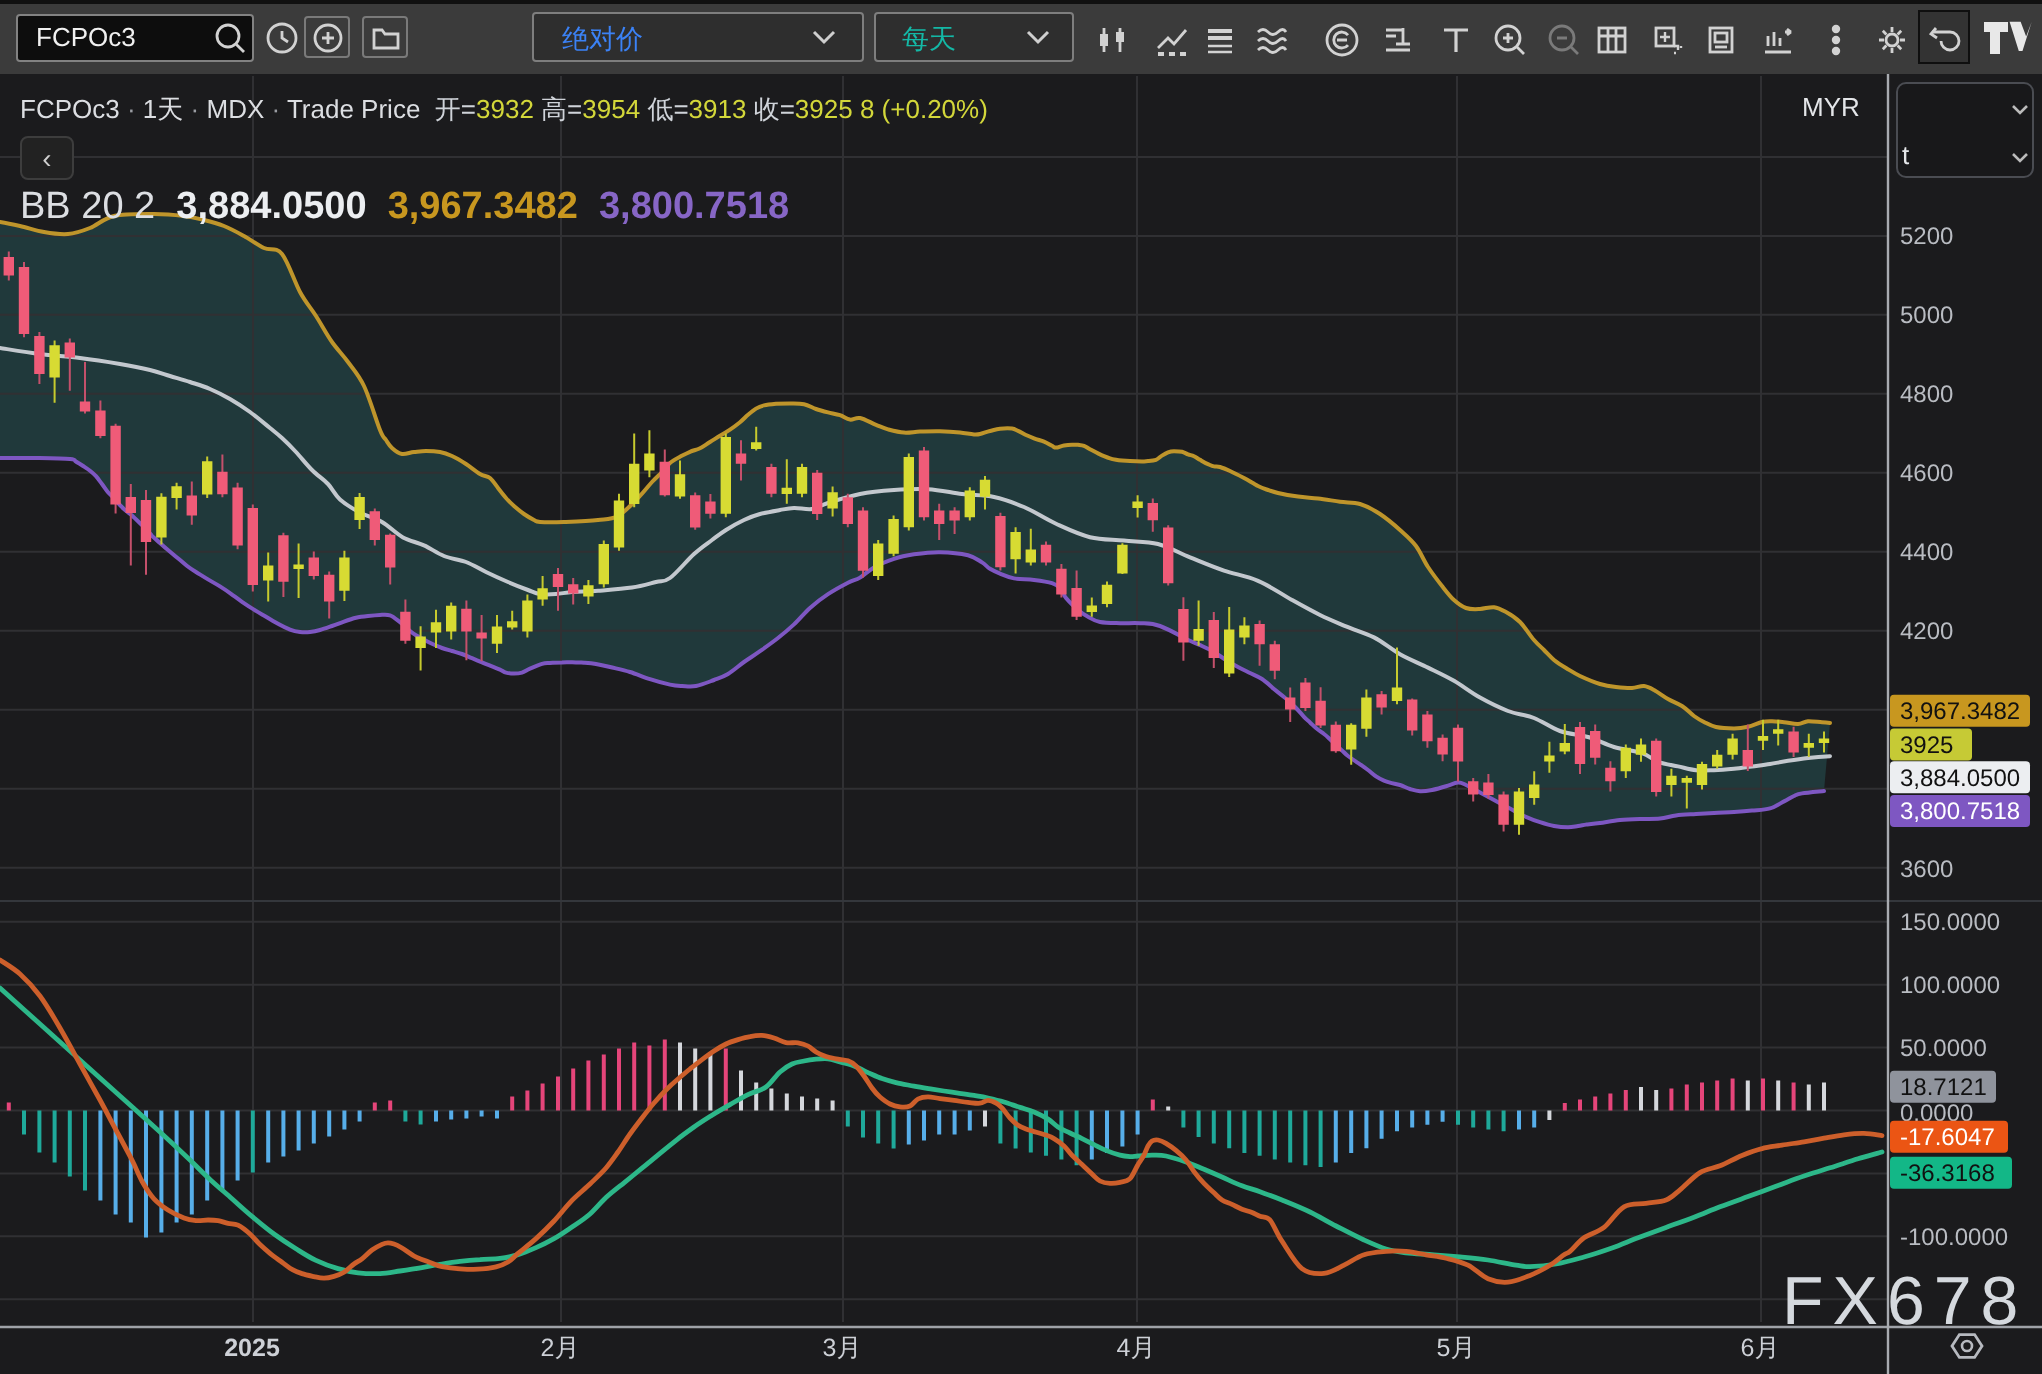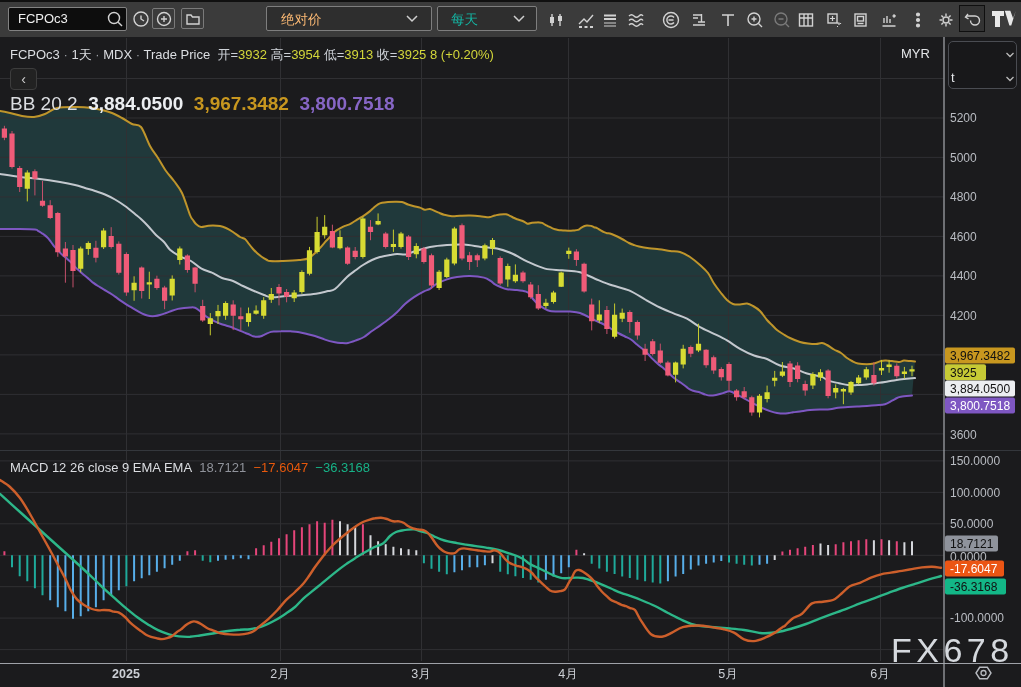--- a/index.html
+++ b/index.html
@@ -77,21 +77,21 @@
       <div style="position:absolute;left:152px;top:8px;width:23px;height:21px;border:1px solid #7a7a7a;border-radius:2px"></div>
       <svg style="position:absolute;left:154px;top:9px" width="20" height="20" viewBox="0 0 20 20" fill="none" stroke="#d2d2d2" stroke-width="1.4">
         <circle cx="10" cy="10" r="6.5"></circle>
         <path d="M10 7 V13 M7 10 H13"></path>
       </svg>
       <div style="position:absolute;left:181px;top:8px;width:23px;height:21px;border:1px solid #7a7a7a;border-radius:2px"></div>
       <svg style="position:absolute;left:183px;top:9px" width="20" height="20" viewBox="0 0 20 20" fill="none" stroke="#d2d2d2" stroke-width="1.4">
         <path d="M4 6 h4 l1.5 2 H16 v7 H4 Z"></path>
       </svg>
       <div style="position:absolute;left:266px;top:6px;width:166px;height:25px;border:1px solid #7e7e7e;border-radius:2px;background:#2e2e2e"></div>
-      <div style="position:absolute;left:281px;top:11px;font-size:13.5px;color:#fdba74;font-family:'Liberation Sans',sans-serif">绝对价</div>
+      <div style="position:absolute;left:281px;top:11px;font-size:13.5px;color:#3b82f6;font-family:'Liberation Sans',sans-serif">绝对价</div>
       <svg style="position:absolute;left:405px;top:14px" width="14" height="10" fill="none" stroke="#cfcfcf" stroke-width="1.5">
         <path d="M2 2 L7 7 L12 2"></path>
       </svg>
       <div style="position:absolute;left:437px;top:6px;width:100px;height:25px;border:1px solid #7e7e7e;border-radius:2px;background:#2e2e2e"></div>
       <div style="position:absolute;left:451px;top:11px;font-size:13.5px;color:#14b8a6;font-family:Liberation Serif, serif">每天</div>
       <svg style="position:absolute;left:512px;top:14px" width="14" height="10" fill="none" stroke="#cfcfcf" stroke-width="1.5">
         <path d="M2 2 L7 7 L12 2"></path>
       </svg>
       <svg style="position:absolute;left:546px;top:10px" width="20" height="20" viewBox="0 0 20 20" fill="none" stroke="#d2d2d2" stroke-width="1.4">
         <path d="M6 4 V16 M14 4 V16"></path>
@@ -158,21 +158,20 @@
         <path d="M4 8 H13 a4.5 4.5 0 1 1 -4.5 4.5" transform="translate(0,-1)"></path>
       </svg>
       <svg style="position:absolute;left:991px;top:9px" width="26" height="20" viewBox="0 0 26 20" fill="#e8e8e8">
         <path d="M1 2 h12 v5 h-4 v11 h-5 V7 H1 Z"></path>
         <path d="M14 2 h6 l3 8 l3 -8 v0 l-5 16 h-2 Z" transform="scale(0.92) translate(1,0)"></path>
       </svg>
     </div>
 <div style="position:absolute;left:10px;top:46px;font-family:'Liberation Sans',sans-serif;font-size:13px;color:#dcdee2;white-space:nowrap">FCPOc3 <span style="color:#9a9da3">·</span> 1天 <span style="color:#9a9da3">·</span> MDX <span style="color:#9a9da3">·</span> Trade Price&nbsp;&nbsp;<span style="color:#cfd3d9">开=</span><span style="color:#d3d73a">3932</span> <span style="color:#cfd3d9">高=</span><span style="color:#d3d73a">3954</span> <span style="color:#cfd3d9">低=</span><span style="color:#d3d73a">3913</span> <span style="color:#cfd3d9">收=</span><span style="color:#d3d73a">3925</span> <span style="color:#d3d73a">8 (+0.20%)</span></div>
     <div style="position:absolute;left:10px;top:68px;width:27px;height:22px;background:#222;border:1px solid #3d3d3d;border-radius:4px;color:#cfcfcf;text-align:center;line-height:20px;font-size:14px;font-family:'Liberation Sans',sans-serif">‹</div>
     <div style="position:absolute;left:10px;top:93px;font-family:Liberation Sans, sans-serif;font-size:19px;color:#dcdee2;white-space:nowrap">BB 20 2&nbsp;&nbsp;<b style="color:#eceef1">3,884.0500</b>&nbsp;&nbsp;<b style="color:#c8971f">3,967.3482</b>&nbsp;&nbsp;<b style="color:#8766c6">3,800.7518</b></div>
-    <div style="position:absolute;left:10px;top:460px;font-family:'Liberation Sans',sans-serif;font-size:13px;color:#dcdee2;white-space:nowrap">MACD 12 26 close 9 EMA EMA&nbsp;&nbsp;<span style="color:#90939b">18.7121</span>&nbsp;&nbsp;<span style="color:#e8590c">−17.6047</span>&nbsp;&nbsp;<span style="color:#17b287">−36.3168</span></div>
 <div style="position:absolute;left:948px;top:41px;width:69px;height:48px;border:1px solid #4a4c52;border-radius:5px;background:#18181a"></div>
     <div style="position:absolute;left:901px;top:46px;font-size:13px;color:#e4e6e9;font-family:'Liberation Sans',sans-serif">MYR</div>
     <svg style="position:absolute;left:1005px;top:51px" width="10" height="8" fill="none" stroke="#bbb" stroke-width="1.3">
       <path d="M1.5 2 L5 5.5 L8.5 2"></path>
     </svg>
     <div style="position:absolute;left:951px;top:70px;font-size:13px;color:#e4e6e9;font-family:'Liberation Sans',sans-serif">t</div>
     <svg style="position:absolute;left:1005px;top:75px" width="10" height="8" fill="none" stroke="#bbb" stroke-width="1.3">
       <path d="M1.5 2 L5 5.5 L8.5 2"></path>
     </svg>
 </div>

